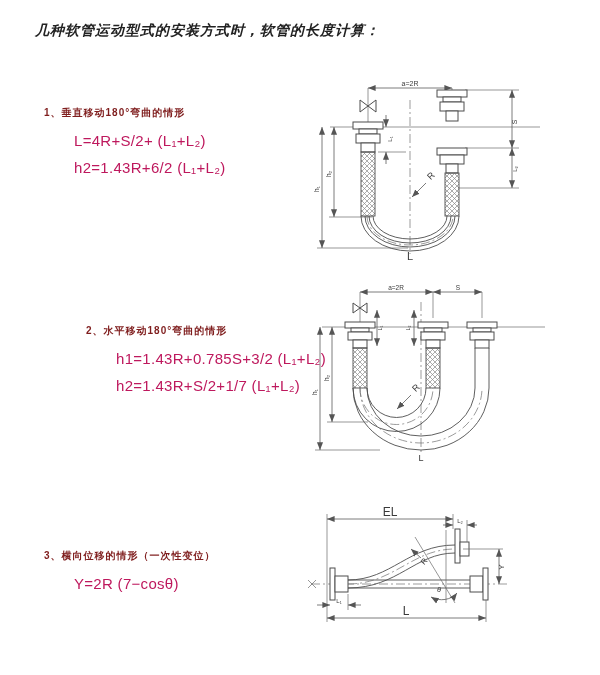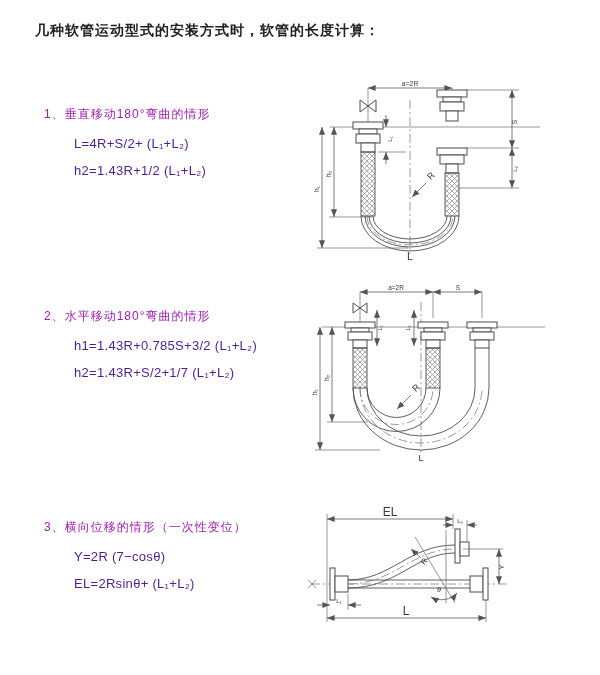--- a/index.html
+++ b/index.html
@@ -2,47 +2,47 @@
 <html><head>
 <meta charset="utf-8">
 <style>
   html,body{margin:0;padding:0;background:#fff;}
   .canvas{
     position:relative;width:600px;height:675px;background:#ffffff;
     font-family:"Liberation Sans","DejaVu Sans",sans-serif;color:#1e1e1e;overflow:hidden;
   }
   .doc-title{
     position:absolute;left:35px;top:22px;font-size:14px;font-weight:bold;
-    letter-spacing:1px;color:#222;
+    letter-spacing:1px;color:#222;font-style:italic;
   }
   .section{position:absolute;left:44px;}
-  .sec-heading{font-size:12px;font-weight:normal;letter-spacing:1px;color:#a21caf;}
+  .sec-heading{font-size:10px;font-weight:bold;letter-spacing:1px;color:#7f1d1d;}
   .formulas{margin-top:7px;padding-left:30px;}
-  .formula{font-size:13px;line-height:27px;color:#4c1d95;letter-spacing:.3px;white-space:pre;}
+  .formula{font-size:15px;line-height:27px;color:#be185d;letter-spacing:.3px;white-space:pre;}
   .diagram{position:absolute;}
   svg{display:block;}
   svg text{font-family:"Liberation Sans","DejaVu Sans",sans-serif;fill:#3a3a3a;}
   .thin{stroke:#6a6a6a;stroke-width:.7;fill:none;}
   .dim{stroke:#5a5a5a;stroke-width:.8;fill:none;}
   .cl{stroke:#707070;stroke-width:.7;fill:none;stroke-dasharray:9 3 2 3;}
   .fit{stroke:#4d4d4d;stroke-width:1;fill:#ffffff;}
   .hose{stroke:#4d4d4d;stroke-width:.9;}
 </style>
 </head>
 <body>
 
 <div class="canvas">
 
   <div class="doc-title">几种软管运动型式的安装方式时，软管的长度计算：</div>
 
   <div class="section" style="top:106px;">
     <div class="sec-heading">1、垂直移动180°弯曲的情形</div>
     <div class="formulas">
       <div class="formula">L=4R+S/2+ (L₁+L₂)</div>
-      <div class="formula">h2=1.43R+1/2 (L₁+L₂)</div>
+      <div class="formula">h2=1.43R+6/2 (L₁+L₂)</div>
     </div>
   </div>
 
   <div class="diagram" style="left:312px;top:76px;">
     <svg width="260" height="186" viewBox="0 0 260 186">
       <defs>
         <marker id="ar1" viewBox="0 0 10 10" refX="8.5" refY="5" markerWidth="9" markerHeight="9" orient="auto-start-reverse" markerUnits="userSpaceOnUse">
           <path d="M0,1.6 L8.5,5 L0,8.4 Z" fill="#555"></path>
         </marker>
         <pattern id="xh1" width="5" height="5" patternUnits="userSpaceOnUse">
@@ -129,21 +129,21 @@
 
       <g>
         <line class="dim" x1="114" y1="107" x2="100" y2="121" marker-end="url(#ar1)"></line>
         <text transform="rotate(-45 121 102)" x="121" y="102" font-size="9" text-anchor="middle">R</text>
       </g>
 
       <text x="98" y="184" font-size="11" text-anchor="middle" fill="#2c2c2c">L</text>
     </svg>
   </div>
 
-  <div class="section" style="top:308px;">
+  <div class="section" style="top:324px;margin-left:42px;">
     <div class="sec-heading">2、水平移动180°弯曲的情形</div>
     <div class="formulas">
       <div class="formula">h1=1.43R+0.785S+3/2 (L₁+L₂)</div>
       <div class="formula">h2=1.43R+S/2+1/7 (L₁+L₂)</div>
     </div>
   </div>
 
   <div class="diagram" style="left:310px;top:282px;">
     <svg width="270" height="182" viewBox="0 0 270 182">
       <defs>
@@ -237,25 +237,24 @@
 
       <g>
         <line class="dim" x1="101" y1="113" x2="87" y2="127" marker-end="url(#ar2)"></line>
         <text transform="rotate(-45 108 108)" x="108" y="108" font-size="9" text-anchor="middle">R</text>
       </g>
 
       <text x="111" y="179" font-size="9" text-anchor="middle" fill="#8a8a8a">L</text>
     </svg>
   </div>
 
-  <div class="section" style="top:519px;">
+  <div class="section" style="top:549px;">
     <div class="sec-heading">3、横向位移的情形（一次性变位）</div>
     <div class="formulas">
       <div class="formula">Y=2R (7−cosθ)</div>
-      <div class="formula">EL=2Rsinθ+ (L₁+L₂)</div>
     </div>
   </div>
 
   <div class="diagram" style="left:303px;top:500px;">
     <svg width="292" height="150" viewBox="0 0 292 150">
       <defs>
         <marker id="ar3" viewBox="0 0 10 10" refX="8.5" refY="5" markerWidth="9" markerHeight="9" orient="auto-start-reverse" markerUnits="userSpaceOnUse">
           <path d="M0,1.6 L8.5,5 L0,8.4 Z" fill="#555"></path>
         </marker>
       </defs>

